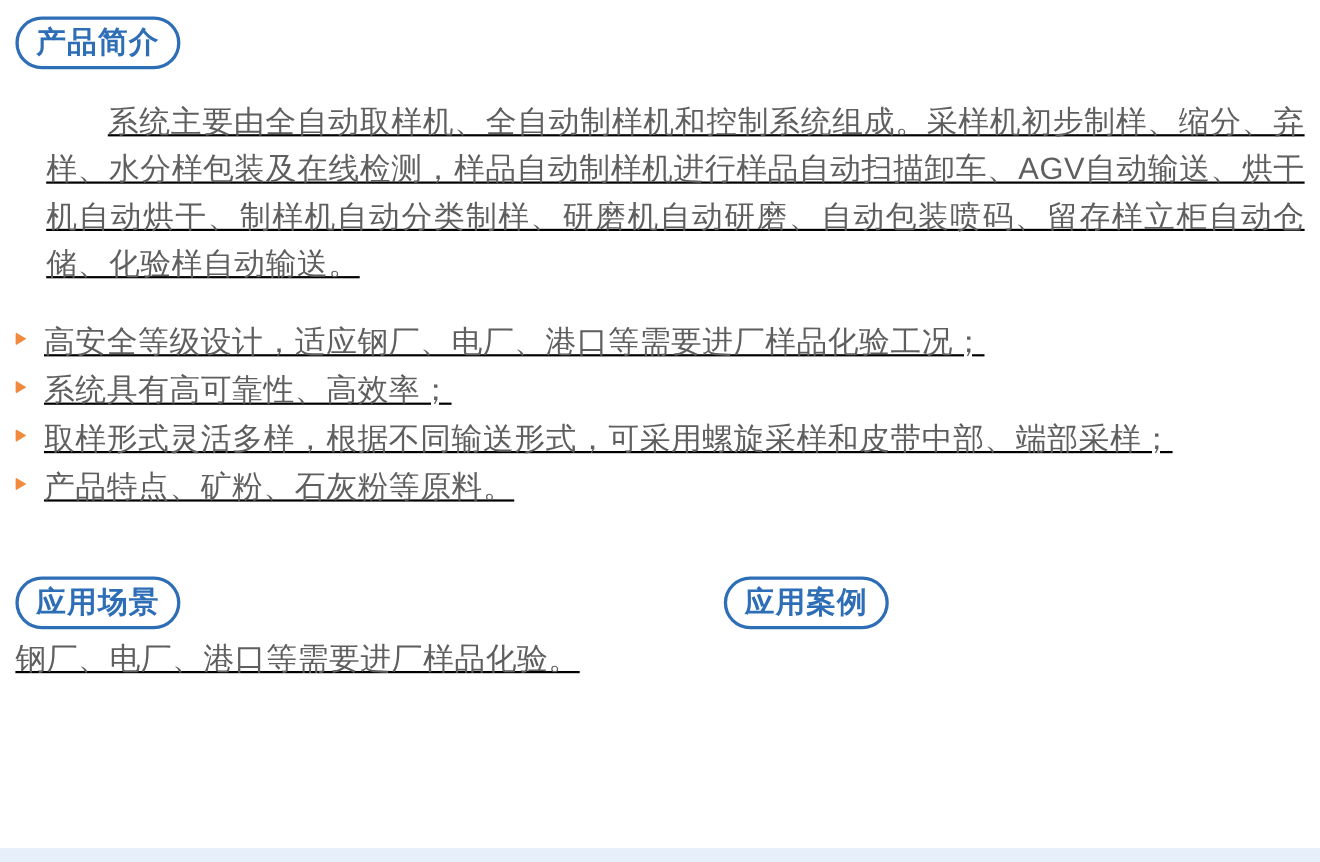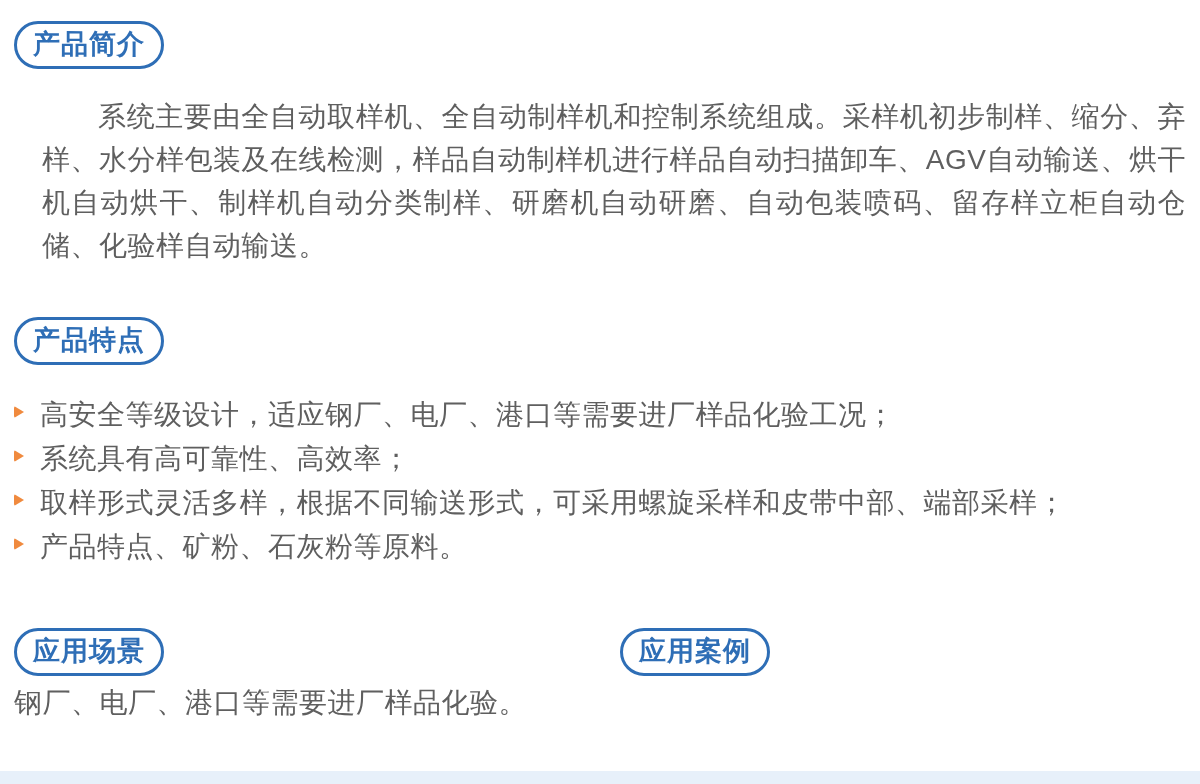--- a/index.html
+++ b/index.html
@@ -5,22 +5,23 @@
   * { margin: 0; padding: 0; box-sizing: border-box; }
   html, body {
     width: 1200px; height: 784px;
     background: #ffffff;
     font-family: "Liberation Sans", "DejaVu Sans", sans-serif;
     overflow: hidden;
     position: relative;
   }
   .page {
     width: 1200px; height: 784px;
-    padding: 6px 14px;
+    padding: 0 14px;
     position: relative;
+    text-decoration: underline;
   }
   .badge {
     display: inline-block;
     border: 3px solid #2e6eb6;
     border-radius: 26px;
     color: #2e6eb6;
     font-size: 27px;
     font-weight: bold;
     line-height: 1;
     padding: 7px 16px 8px 16px;
@@ -59,20 +60,21 @@
     border-left: 10px solid #f08a3e;
     border-radius: 2px;
     margin-right: 16px;
     position: relative;
     top: -3px;
     align-self: center;
   }
   .bottom-row {
     display: flex;
     margin-top: 59px;
+    gap: 38px;
   }
   .bottom-col-left { width: 606px; }
   .bottom-col-right { flex: 1; }
   .bottom-text {
     margin-top: 7px;
     font-size: 28px;
     line-height: 40px;
     color: #5f5f5f;
     letter-spacing: 0.5px;
   }
@@ -85,21 +87,20 @@
 </style>
 </head>
 <body>
 
 <div class="page">
 
   <div class="badge badge-intro">产品简介</div>
 
   <p class="intro-paragraph">系统主要由全自动取样机、全自动制样机和控制系统组成。采样机初步制样、缩分、弃样、水分样包装及在线检测，样品自动制样机进行样品自动扫描卸车、AGV自动输送、烘干机自动烘干、制样机自动分类制样、研磨机自动研磨、自动包装喷码、留存样立柜自动仓储、化验样自动输送。</p>
 
-  <div class="badge badge-features">产品特点</div>
 
   <ul class="feature-list">
     <li class="feature-item">
       <span class="bullet"></span>
       <span>高安全等级设计，适应钢厂、电厂、港口等需要进厂样品化验工况；</span>
     </li>
     <li class="feature-item">
       <span class="bullet"></span>
       <span>系统具有高可靠性、高效率；</span>
     </li>

